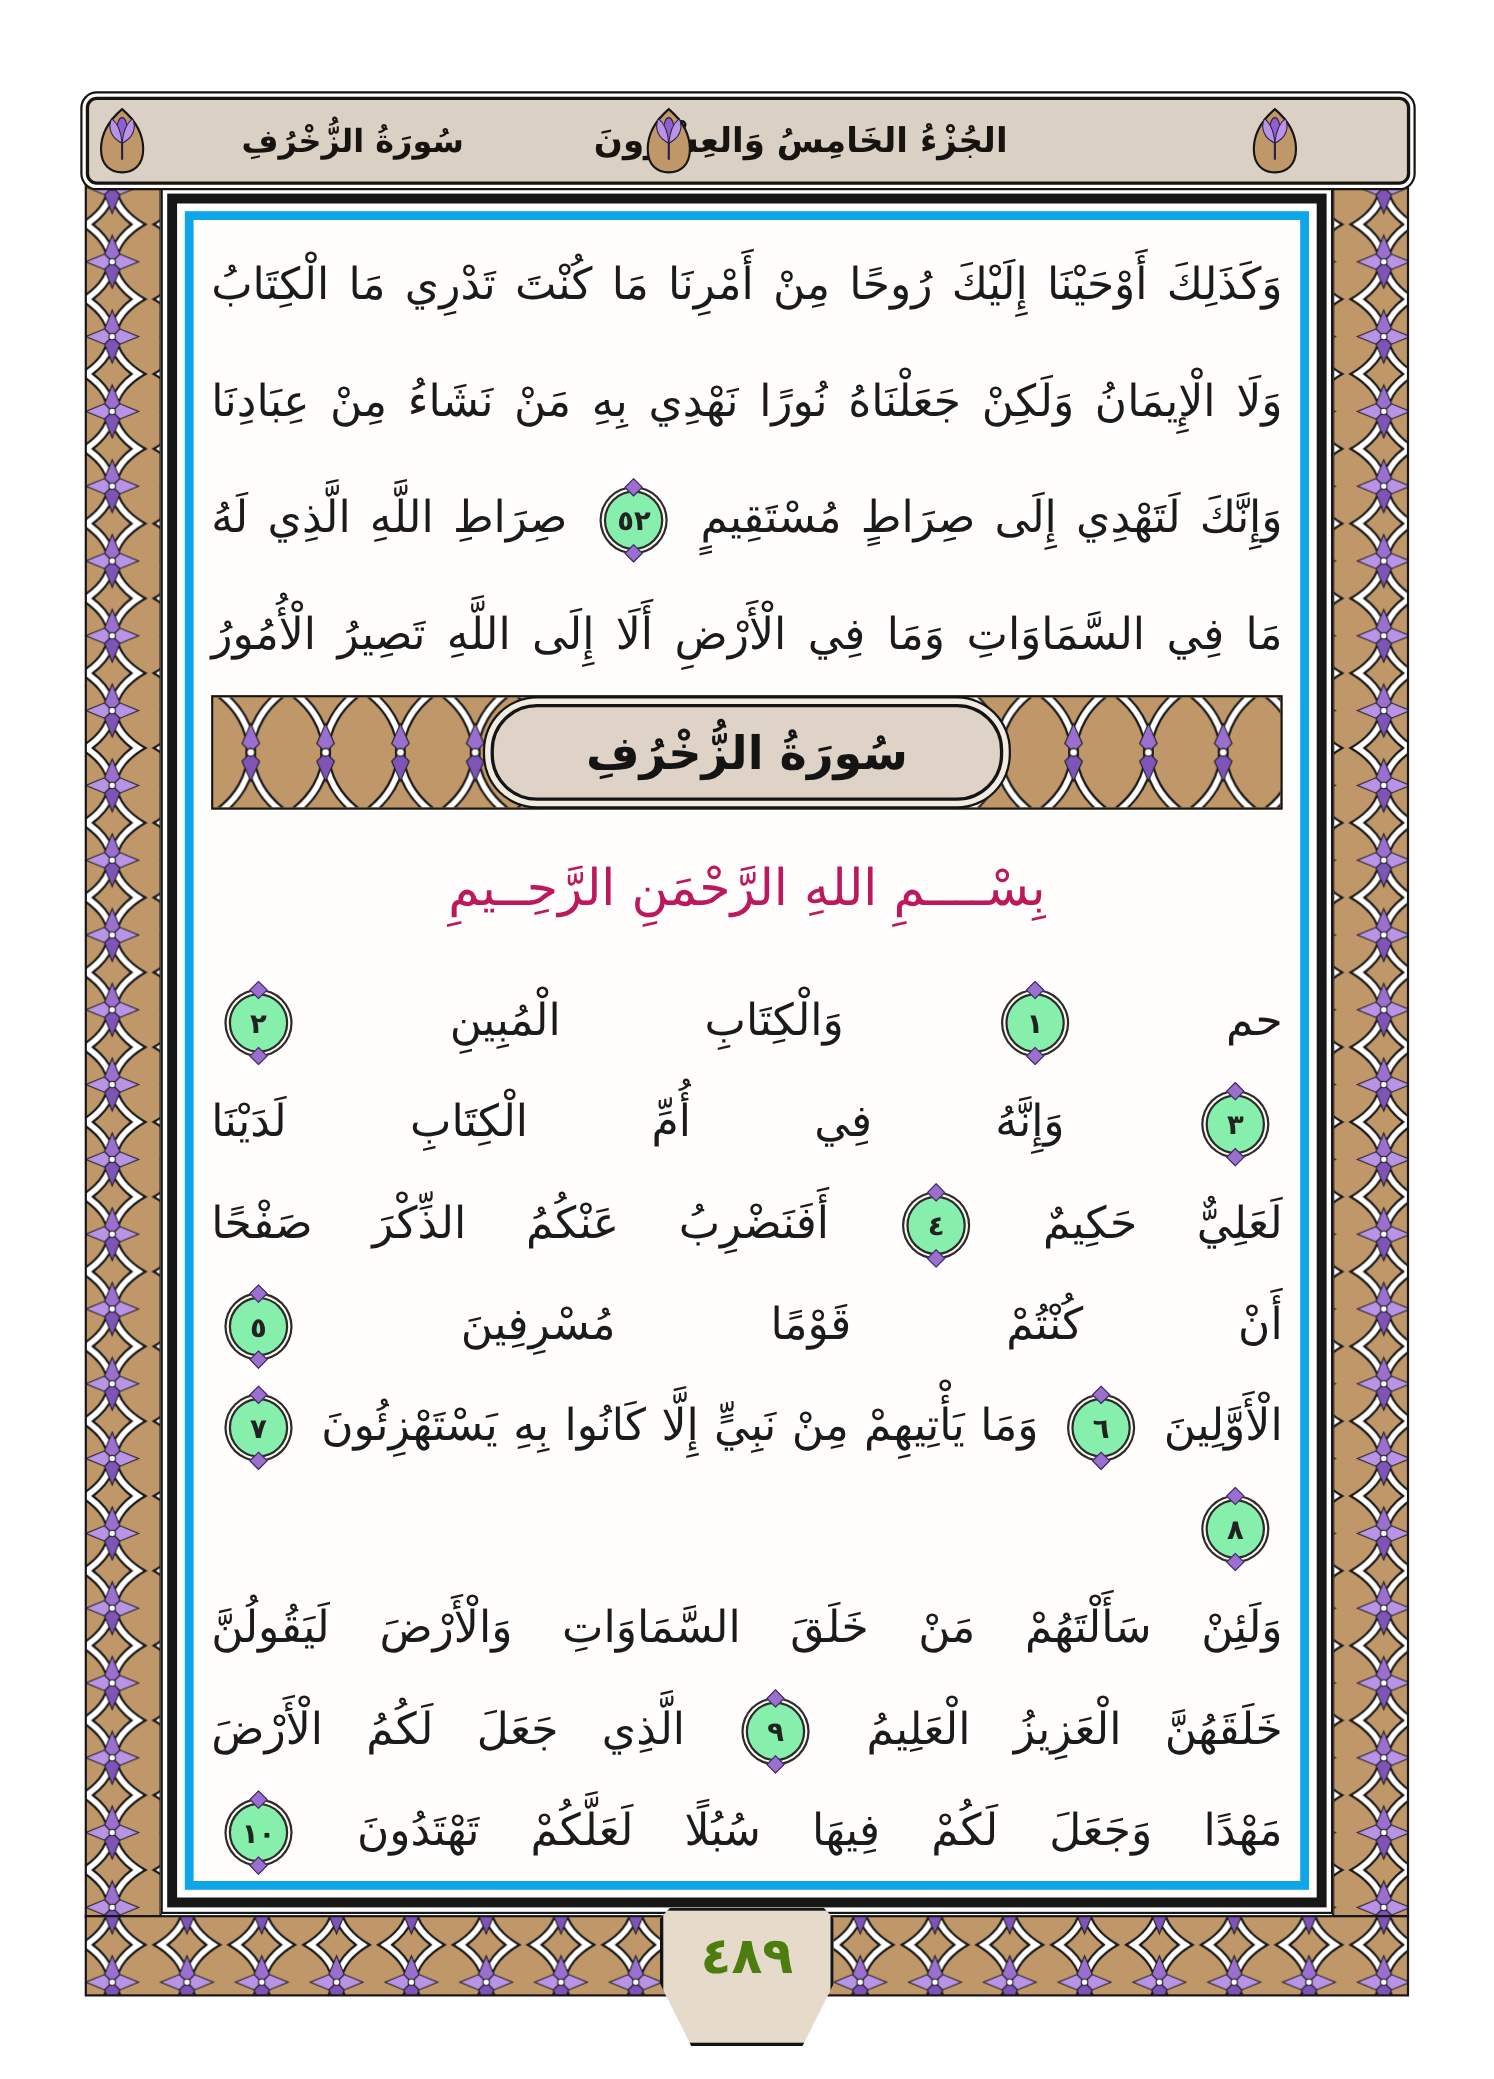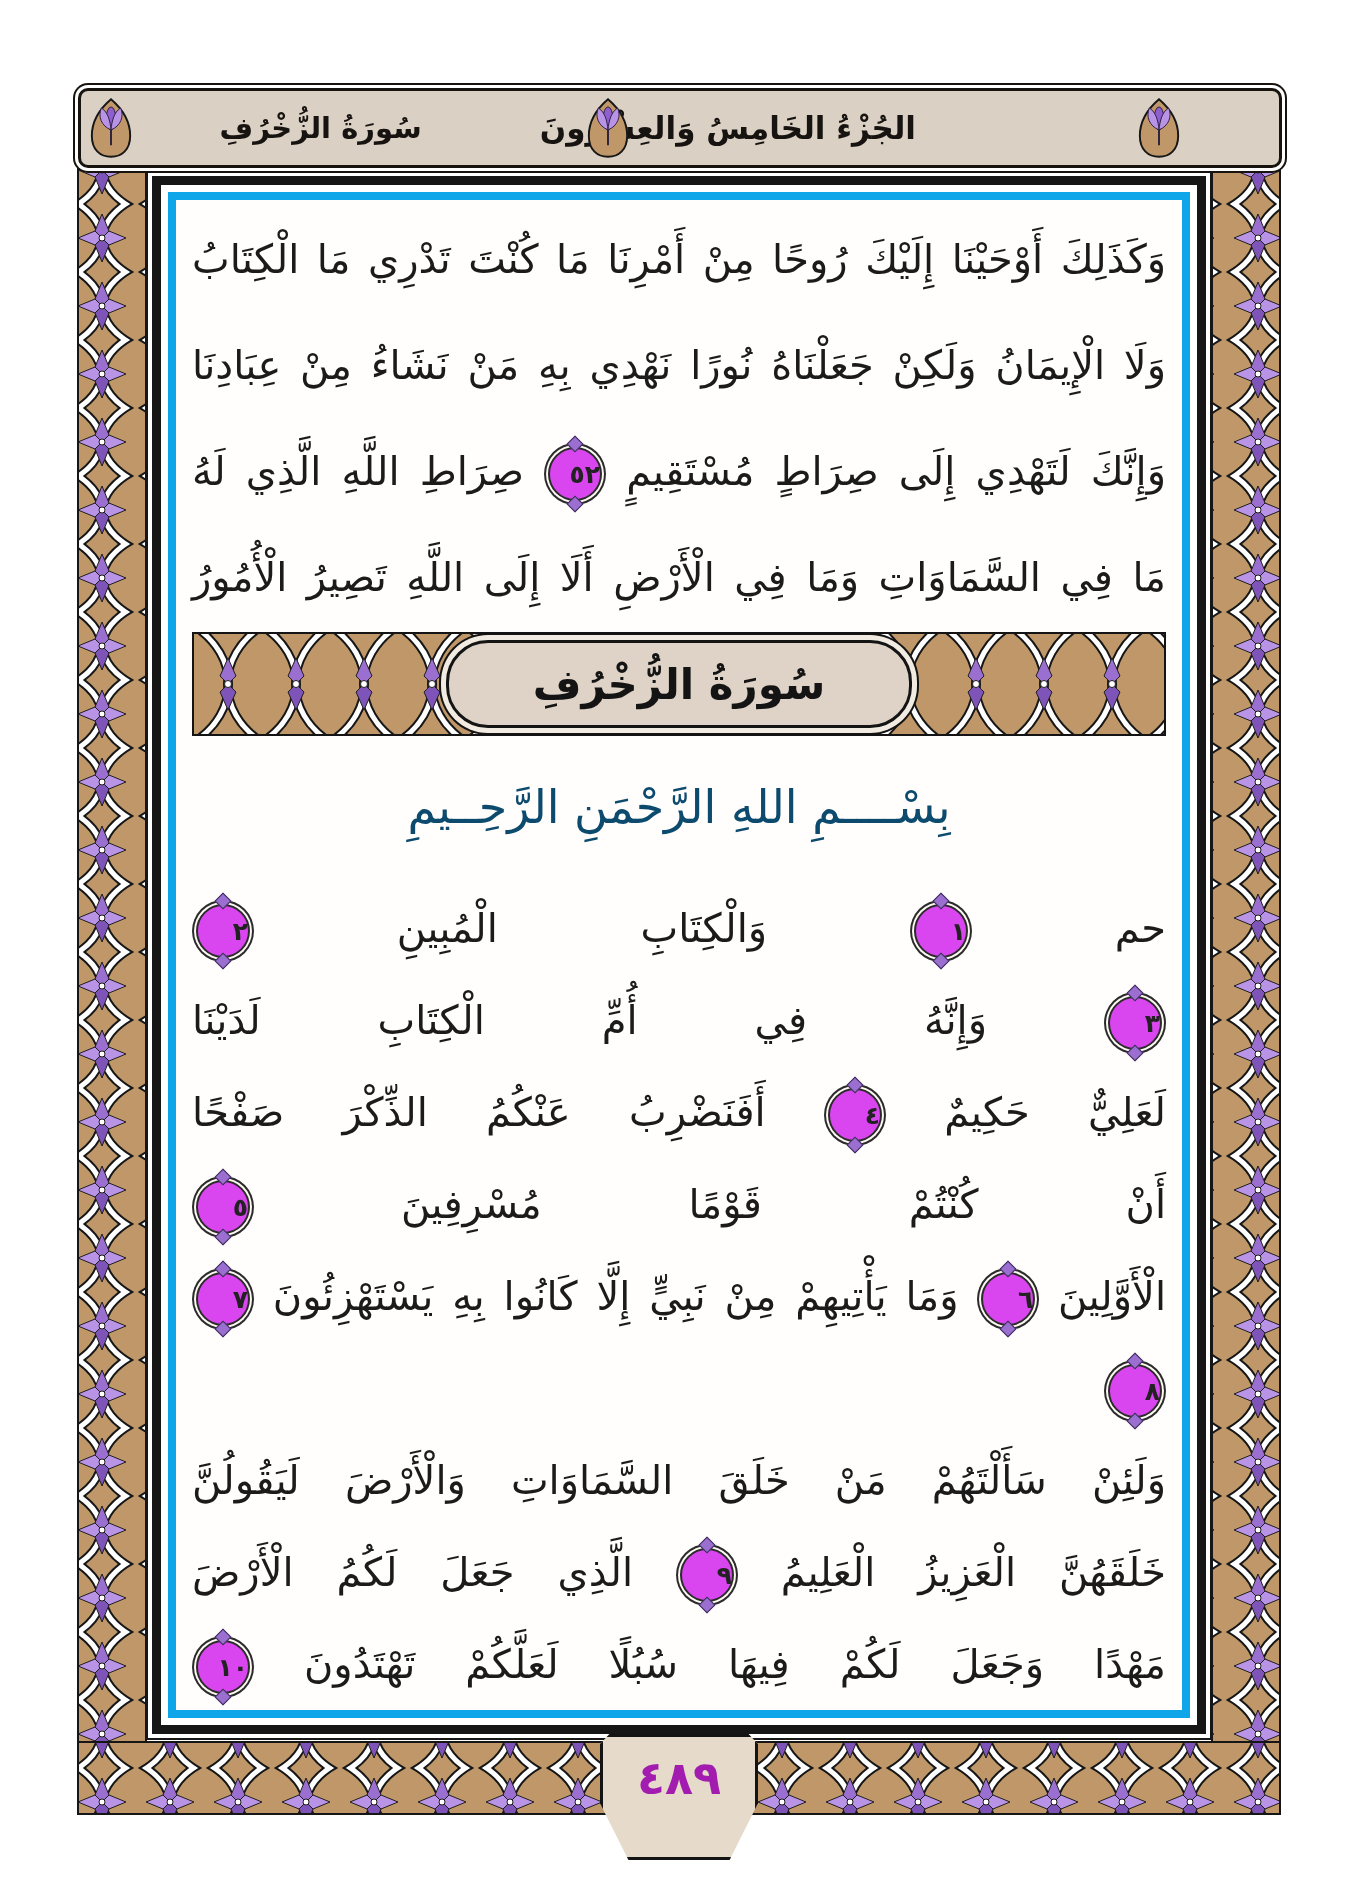--- a/index.html
+++ b/index.html
@@ -29,47 +29,47 @@
 
   
   .qline{direction:rtl;text-align:justify;text-align-last:justify;-moz-text-align-last:justify;
     white-space:normal;overflow:visible;font-size:40px;color:#1b1b1b;}
   .top-lines .qline{height:106px;line-height:106px;}
   .bottom-lines{flex:1;display:flex;flex-direction:column;justify-content:space-between;margin-top:6px;}
   .bottom-lines .qline{height:92px;line-height:92px;}
   .seg{letter-spacing:0px;}
 
   
-  .vmark{position:relative;display:inline-flex;align-items:center;justify-content:flex-start;
-    width:50px;height:50px;border-radius:50%;background:#d946ef;border:2px solid #2b2b2b;
-    box-shadow:0 0 0 2px #fdf9f2,0 0 0 4px #2b2b2b;vertical-align:middle;margin:0 4px;}
+  .vmark{position:relative;display:inline-flex;align-items:center;justify-content:center;
+    width:50px;height:50px;border-radius:50%;background:#86efac;border:2px solid #2b2b2b;
+    box-shadow:0 0 0 2px #fdf9f2,0 0 0 4px #2b2b2b;vertical-align:middle;margin:0 16px;}
   .vmark::before,.vmark::after{content:"";position:absolute;left:50%;width:10px;height:10px;
     background:#9a6fd0;border:1px solid #3a2a55;transform:translateX(-50%) rotate(45deg);}
   .vmark::before{top:-11px;} .vmark::after{bottom:-11px;}
   .vnum{font-size:25px;line-height:1;font-weight:bold;color:#222;}
 
   
   .surah-band{position:relative;height:104px;margin:2px 0;border:2px solid #141414;
     box-sizing:border-box;background:#bf9769;flex:none;}
   .surah-band svg.bandpat{position:absolute;inset:0;width:100%;height:100%;}
   .surah-cartouche{position:absolute;left:50%;top:50%;transform:translate(-50%,-50%);
     width:460px;height:82px;background:#ded3c6;border:3px solid #141414;border-radius:42px;
     box-shadow:0 0 0 5px #f1ebe1,0 0 0 7px #141414;display:flex;align-items:center;justify-content:center;}
   .surah-cartouche .title{font-size:42px;font-weight:bold;direction:rtl;color:#141414;}
 
   
   .bismillah{height:138px;line-height:138px;text-align:center;font-size:46px;direction:rtl;
-    color:#0c4a6e;flex:none;}
+    color:#be185d;flex:none;}
 
   
   .pagenum-cartouche{position:absolute;left:50%;top:1734px;transform:translateX(-50%);
     width:152px;height:120px;background:#e6dacb;border:3px solid #141414;z-index:4;
     clip-path:polygon(6% 0,94% 0,100% 8%,100% 55%,82% 100%,18% 100%,0 55%,0 8%);
     display:flex;align-items:flex-start;justify-content:center;}
-  .pagenum{font-size:46px;font-weight:bold;margin-top:14px;color:#a21caf;}
+  .pagenum{font-size:46px;font-weight:bold;margin-top:14px;color:#4d7c0f;}
 </style>
 </head>
 <body>
 
 <div class="page">
 
   <svg class="border-overlay" width="1358" height="1890" viewBox="0 0 1358 1890" xmlns="http://www.w3.org/2000/svg">
     <defs>
       <pattern id="tile" width="68" height="68" patternUnits="userSpaceOnUse">
         <rect width="68" height="68" fill="#bf9769"></rect>

